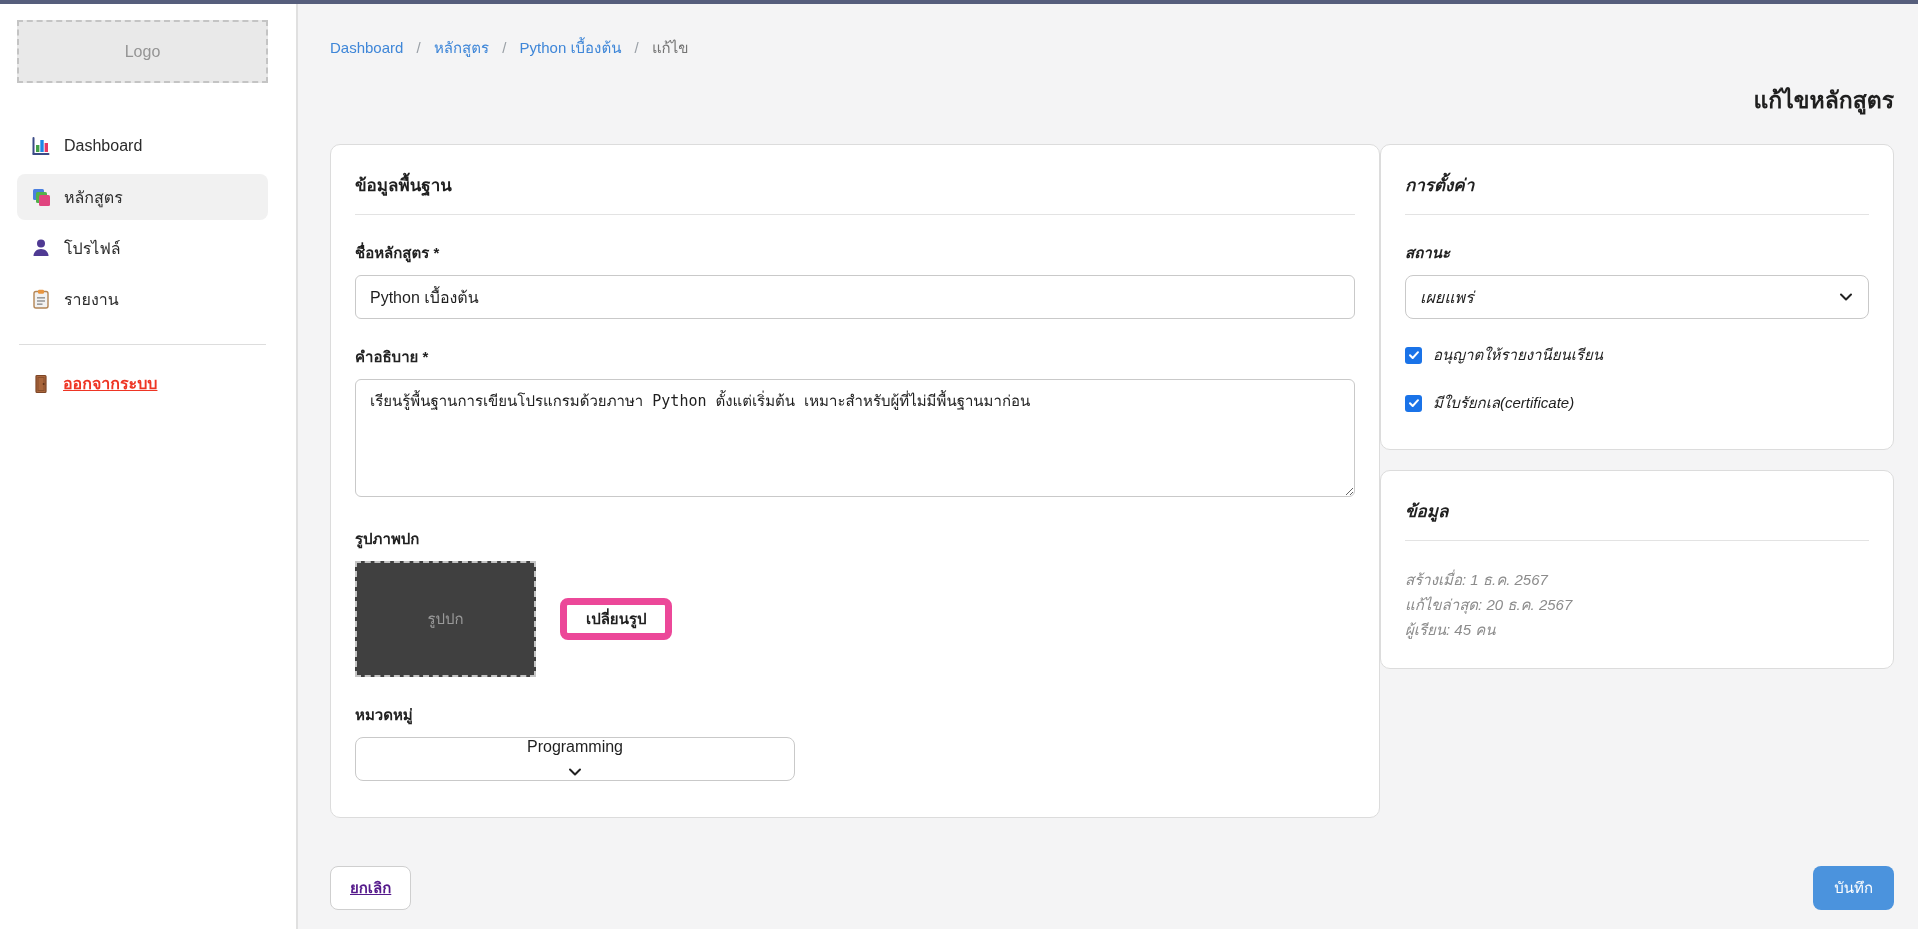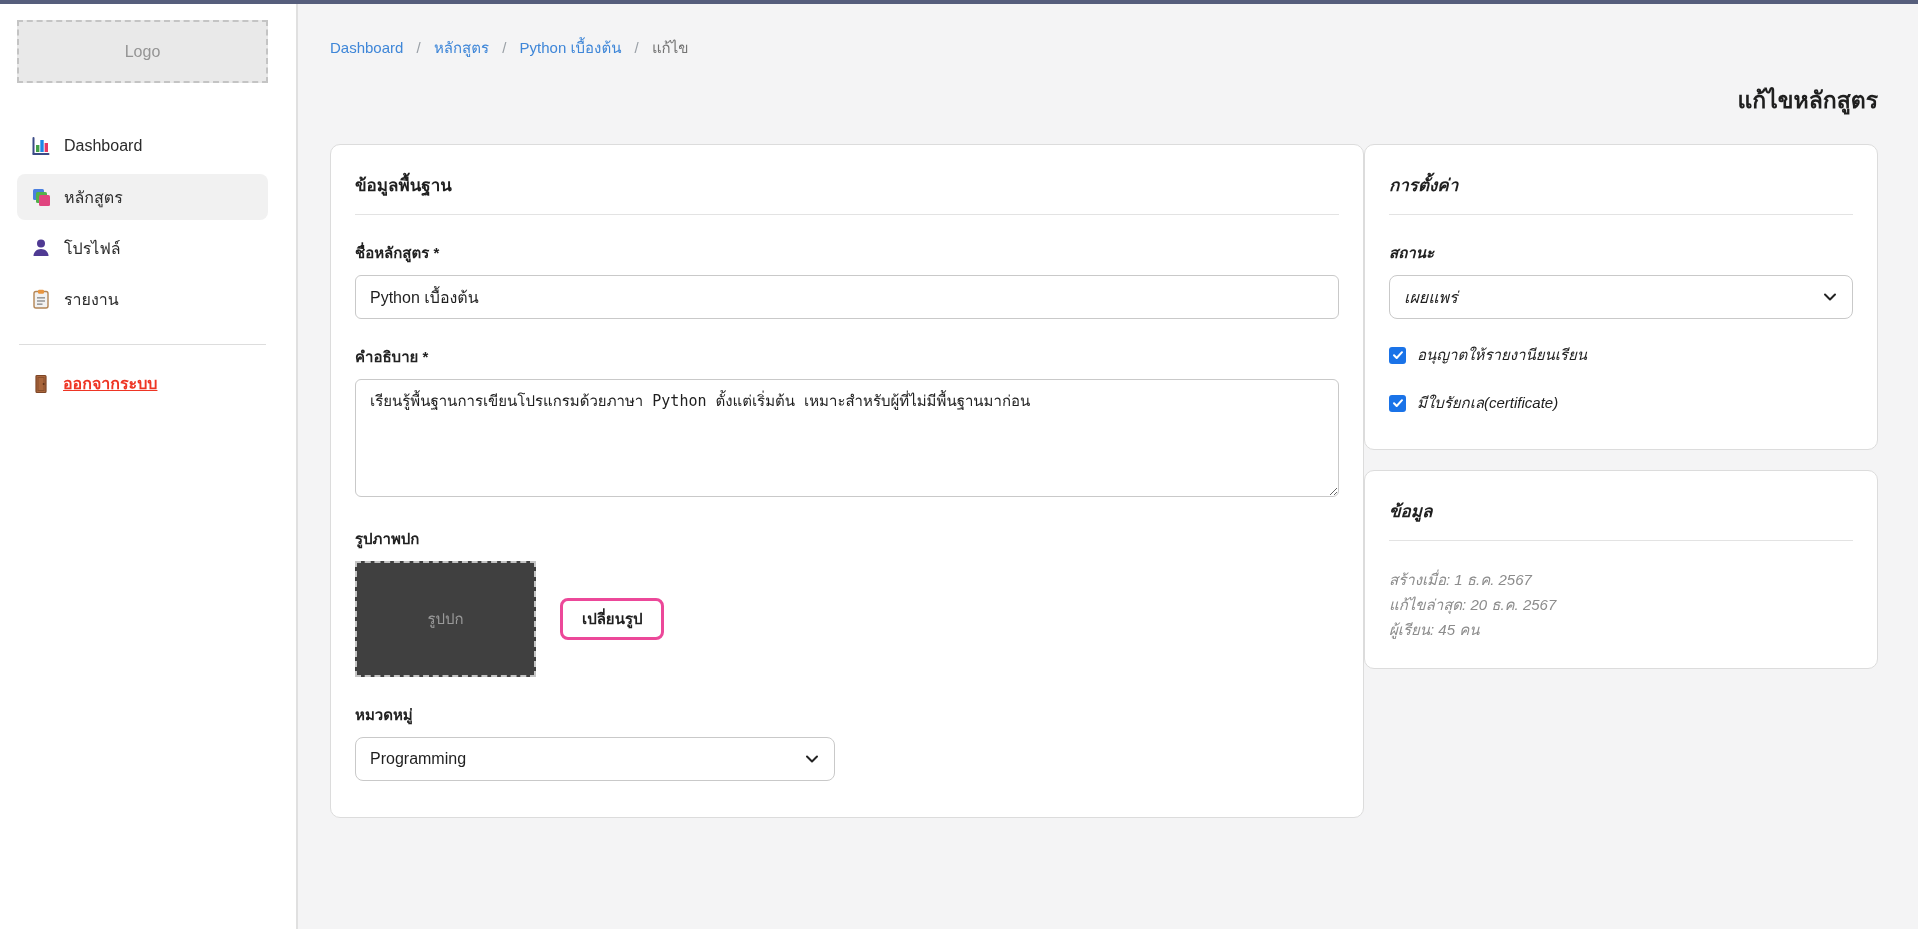--- a/index.html
+++ b/index.html
@@ -31,21 +31,21 @@
   .nav-item.active { background:#f1f1f1; }
   .nav-icon { width:20px; height:20px; flex:0 0 20px; display:inline-flex; }
   .sidebar-divider { border:none; border-top:1px solid #ddd; margin:22px 2px 26px 2px; }
   .logout-link {
     display:flex; align-items:center; gap:12px; padding:0 14px;
     font-size:16px; color:#ee3524; cursor:pointer;
   }
   .logout-link .logout-label { text-decoration:underline; font-weight:600; }
 
   
-  .main { flex:1; padding:32px 40px 0 32px; }
+  .main { flex:1; padding:32px 24px 0 32px; }
   .breadcrumb { font-size:15px; margin-bottom:22px; }
   .breadcrumb a { color:#3e86d8; text-decoration:none; cursor:pointer; }
   .breadcrumb .sep { color:#9aa0a6; margin:0 9px; }
   .breadcrumb .current { color:#757575; }
   .page-title { font-size:23px; font-weight:700; color:#1f1f1f; margin-bottom:26px;text-align:right; }
 
   .content-row { display:flex; align-items:flex-start; }
   .card {
     background:#fff; border:1px solid #dcdcdc; border-radius:10px;
     padding:26px 24px;
@@ -69,31 +69,31 @@
     padding:9px 14px; font-size:15px; color:#1f1f1f; background:#fff;
     font-family:"DejaVu Sans Mono", monospace; resize:both; outline:none;
   }
   .cover-row { display:flex; align-items:center; gap:24px; }
   .cover-placeholder {
     width:181px; height:116px; background:#404040; border:2px dashed #c4c4c4;
     display:flex; align-items:center; justify-content:center;
     color:#9a9a9a; font-size:15px;
   }
   .btn-secondary {
-    height:42px; padding:0 19px; background:#fff; border:3px solid #ec4899;
+    height:42px; padding:0 19px; background:#fff; border:7px solid #ec4899;
     border-radius:8px; font-size:15px; font-weight:700; color:#1f1f1f;
     font-family:"Liberation Sans", sans-serif; cursor:pointer;
   }
   .select {
     height:44px; border:1px solid #c9c9c9; border-radius:8px; background:#fff;
     display:flex; align-items:center; justify-content:space-between;
     padding:0 14px; font-size:16px; color:#1f1f1f; cursor:pointer;
   }
   .select .chev { width:16px; height:16px; flex:0 0 16px; }
-  .select-category { width:480px; }
+  .select-category { width:440px;flex-direction:column; }
   .select-full { width:100%; }
 
   .checkbox-row { display:flex; align-items:center; gap:11px; margin-top:24px; cursor:pointer; }
   .checkbox {
     width:17px; height:17px; border-radius:3px; background:#1a73e8;
     display:flex; align-items:center; justify-content:center; flex:0 0 17px;
   }
   .checkbox svg { width:12px; height:12px; }
   .checkbox-label { font-size:15px; color:#1f1f1f; }
 
@@ -280,15 +280,21 @@
         <section class="card info-card">
           <div class="card-title">ข้อมูล</div>
           <div class="info-line">สร้างเมื่อ: 1 ธ.ค. 2567</div>
           <div class="info-line">แก้ไขล่าสุด: 20 ธ.ค. 2567</div>
           <div class="info-line">ผู้เรียน: 45 คน</div>
         </section>
 
       </div>
     </div>
 
+    <div class="footer-row">
+      <button class="btn-cancel">
+        <span>ยกเลิก</span>
+      </button>
+      <button class="btn-save">บันทึก</button>
+    </div>
 
   </main>
 </div>
 
 </body></html>

